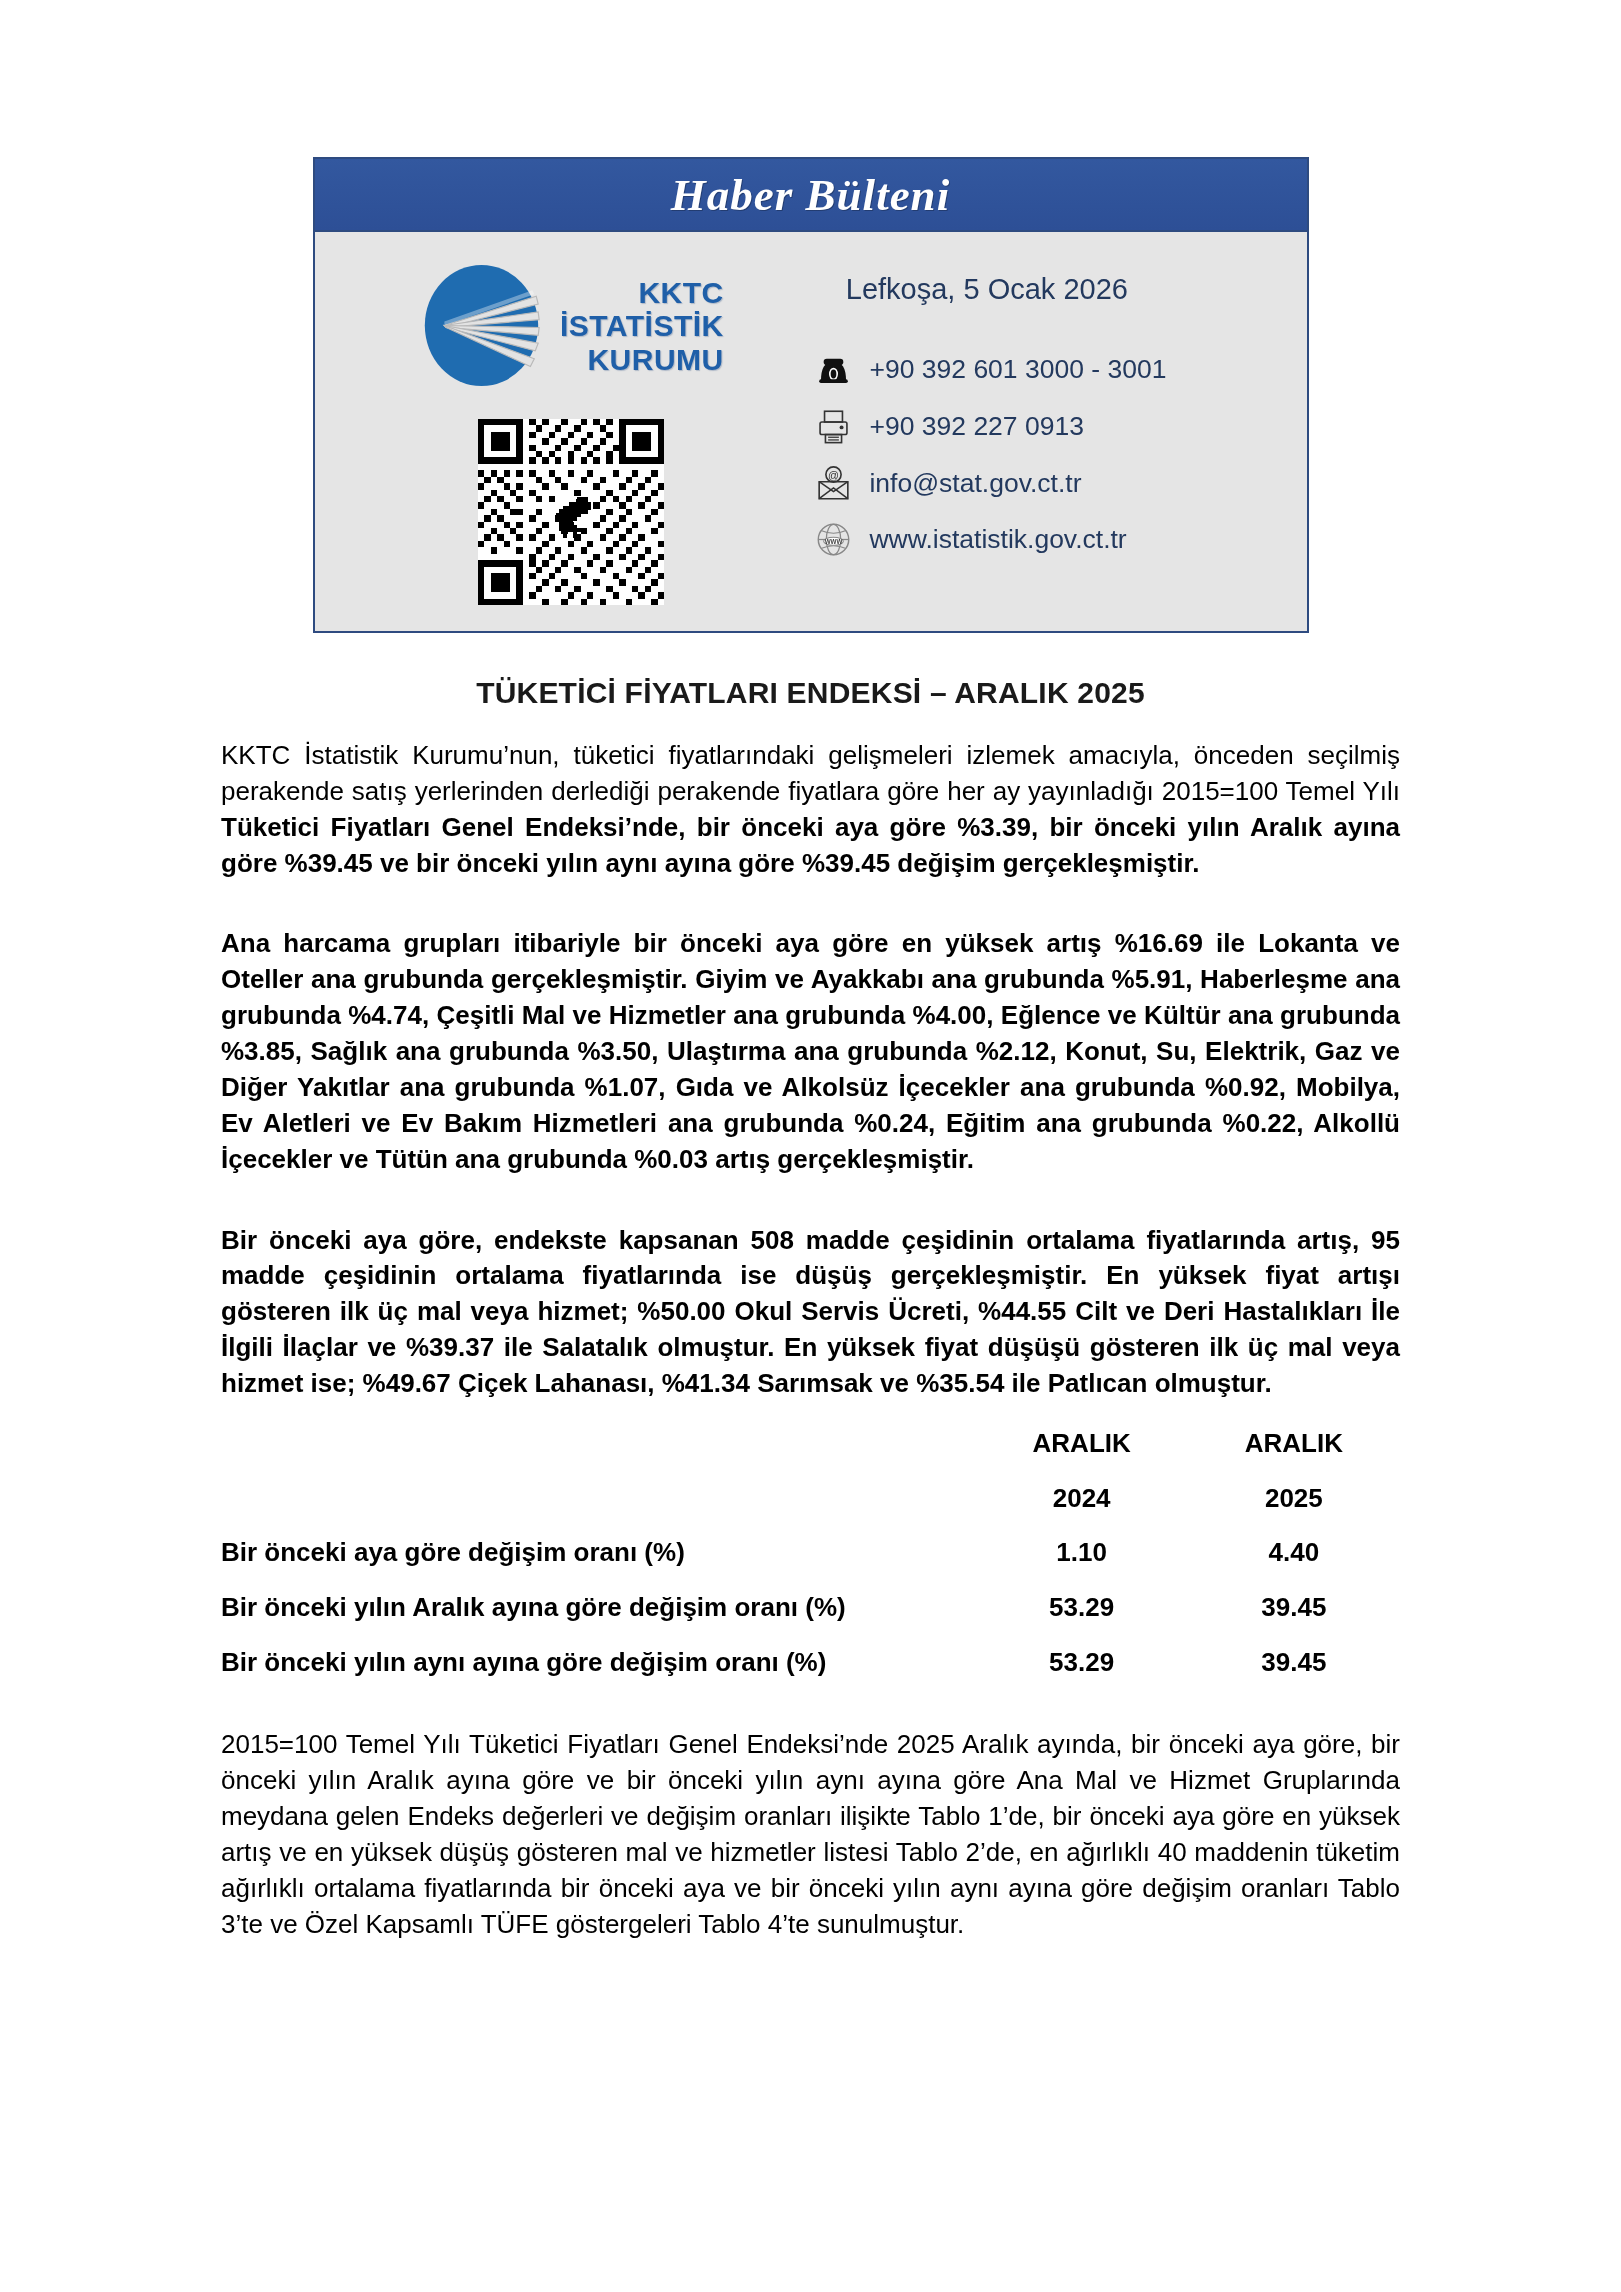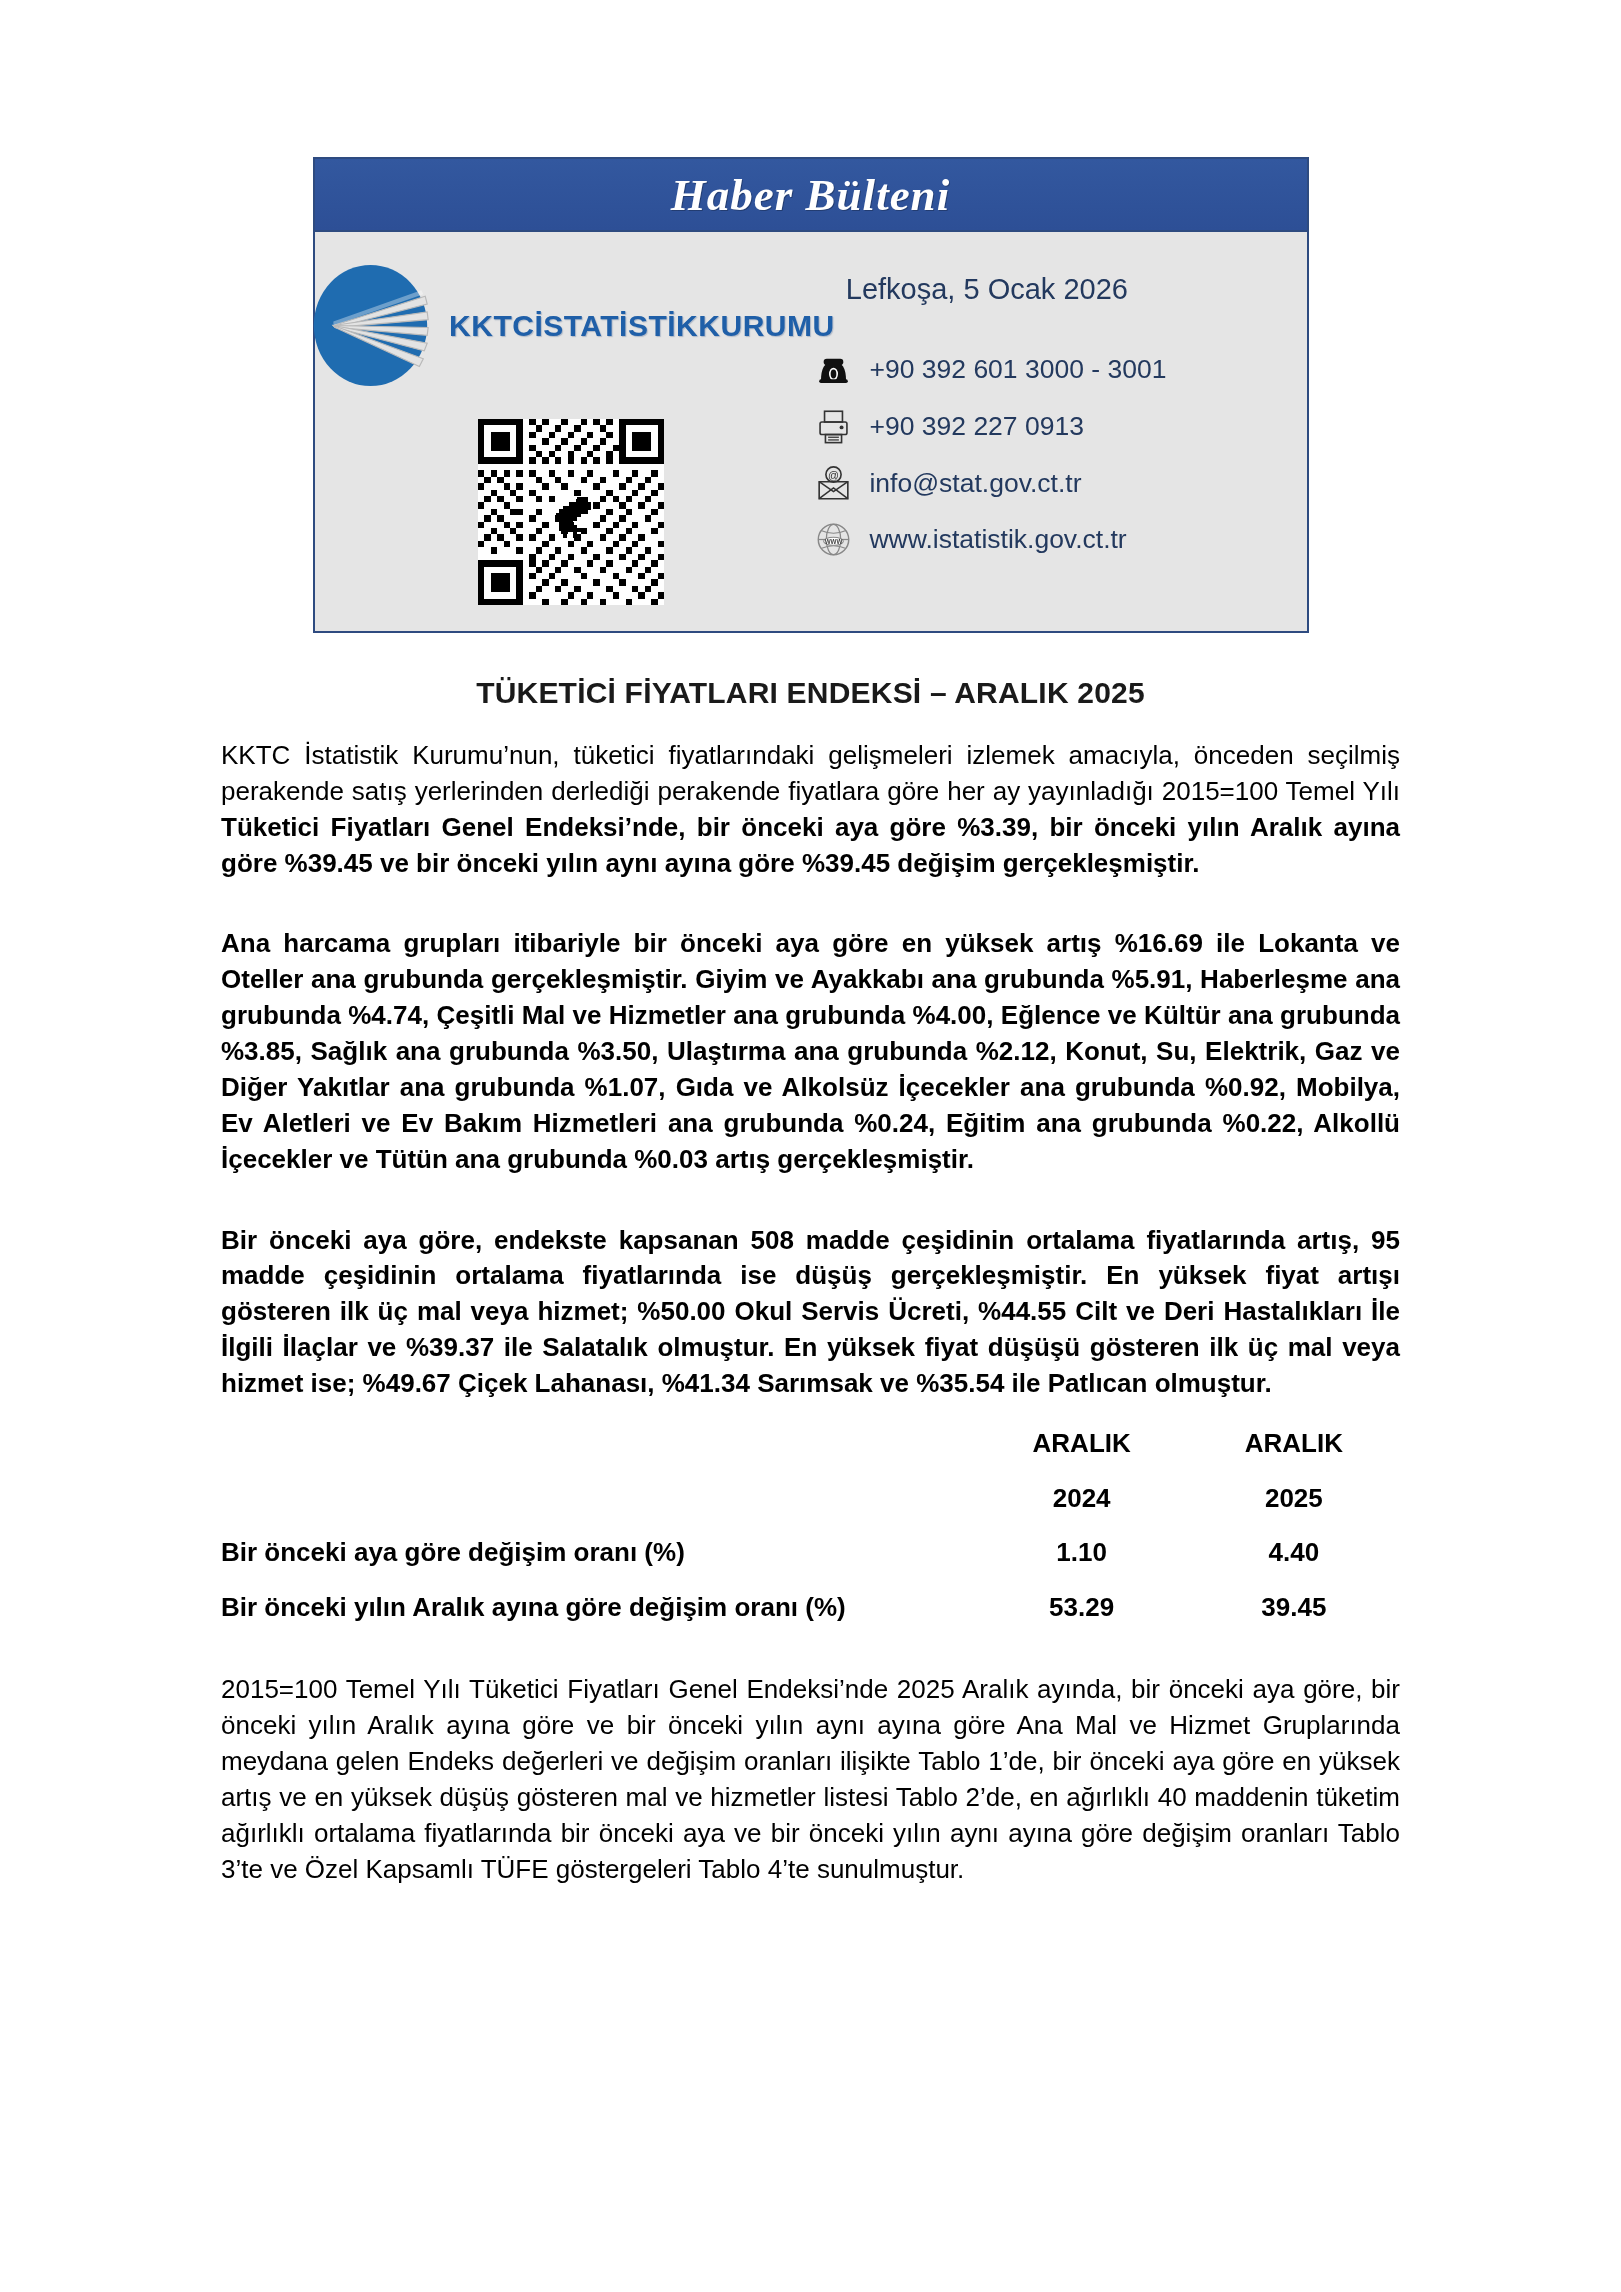--- a/index.html
+++ b/index.html
@@ -71,22 +71,23 @@
     gap: 13.7px;
     margin-top: 5.9px;
   }
   .logo-mark {
     width: 129px;
     height: 129px;
     flex: 0 0 129px;
   }
   .logo-text {
     display: flex;
-    flex-direction: row;
+    flex-direction: column;
     line-height: 1.12;
+    align-items: flex-end;
   }
   .logo-text span {
     font-family: "Liberation Sans", sans-serif;
     font-weight: bold;
     font-size: 30px;
     color: #1f5fa8;
     letter-spacing: 0.5px;
     text-shadow: 1px 1px 1px rgba(120,140,170,0.5);
   }
   .qr-wrap {
@@ -543,20 +544,25 @@
       <tr>
         <td class="col-label">Bir önceki aya göre değişim oranı (%)</td>
         <td class="col-num">1.10</td>
         <td class="col-num">4.40</td>
       </tr>
       <tr>
         <td class="col-label">Bir önceki yılın Aralık ayına göre değişim oranı (%)</td>
         <td class="col-num">53.29</td>
         <td class="col-num">39.45</td>
       </tr>
+      <tr>
+        <td class="col-label">Bir önceki yılın aynı ayına göre değişim oranı (%)</td>
+        <td class="col-num">53.29</td>
+        <td class="col-num">39.45</td>
+      </tr>
     </tbody>
   </table>
 
   <div class="gap-lg"></div>
 
   <p class="body-text">2015=100 Temel Yılı Tüketici Fiyatları Genel Endeksi’nde 2025 Aralık ayında, bir önceki aya göre, bir önceki yılın Aralık ayına göre ve bir önceki yılın aynı ayına göre Ana Mal ve Hizmet Gruplarında meydana gelen Endeks değerleri ve değişim oranları ilişikte Tablo 1’de, bir önceki aya göre en yüksek artış ve en yüksek düşüş gösteren mal ve hizmetler listesi Tablo 2’de, en ağırlıklı 40 maddenin tüketim ağırlıklı ortalama fiyatlarında bir önceki aya ve bir önceki yılın aynı ayına göre değişim oranları Tablo 3’te ve Özel Kapsamlı TÜFE göstergeleri Tablo 4’te sunulmuştur.</p>
 
   <div class="gap-lg"></div>
   <div class="gap-md"></div>
 

